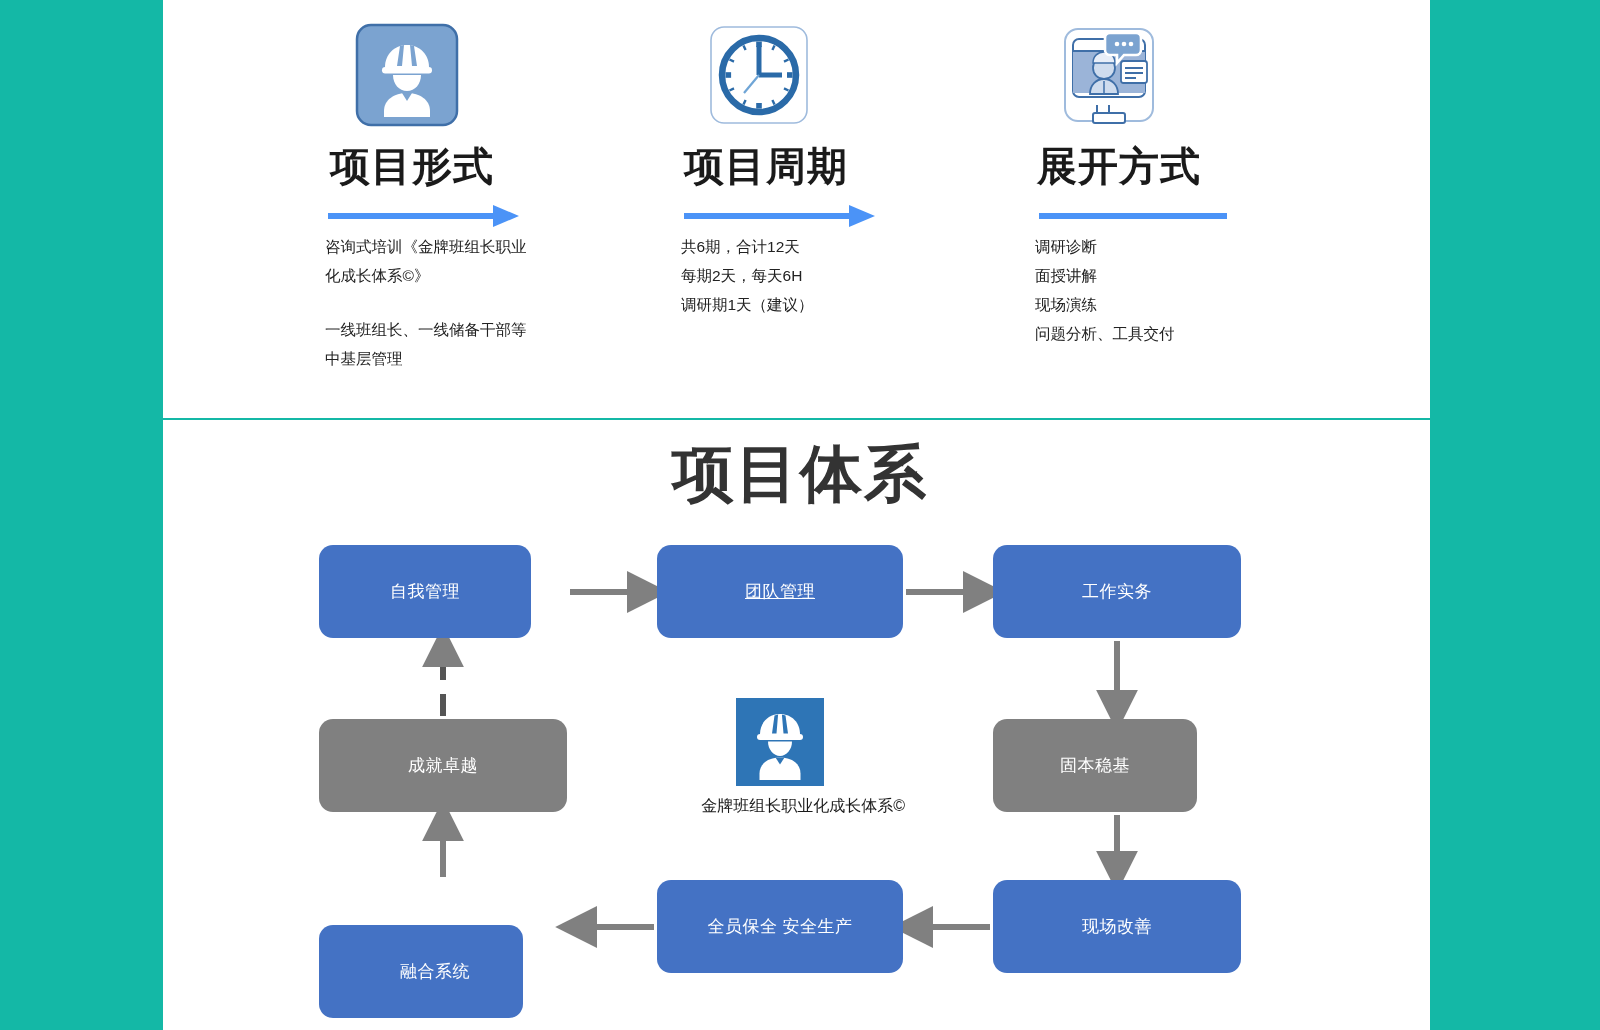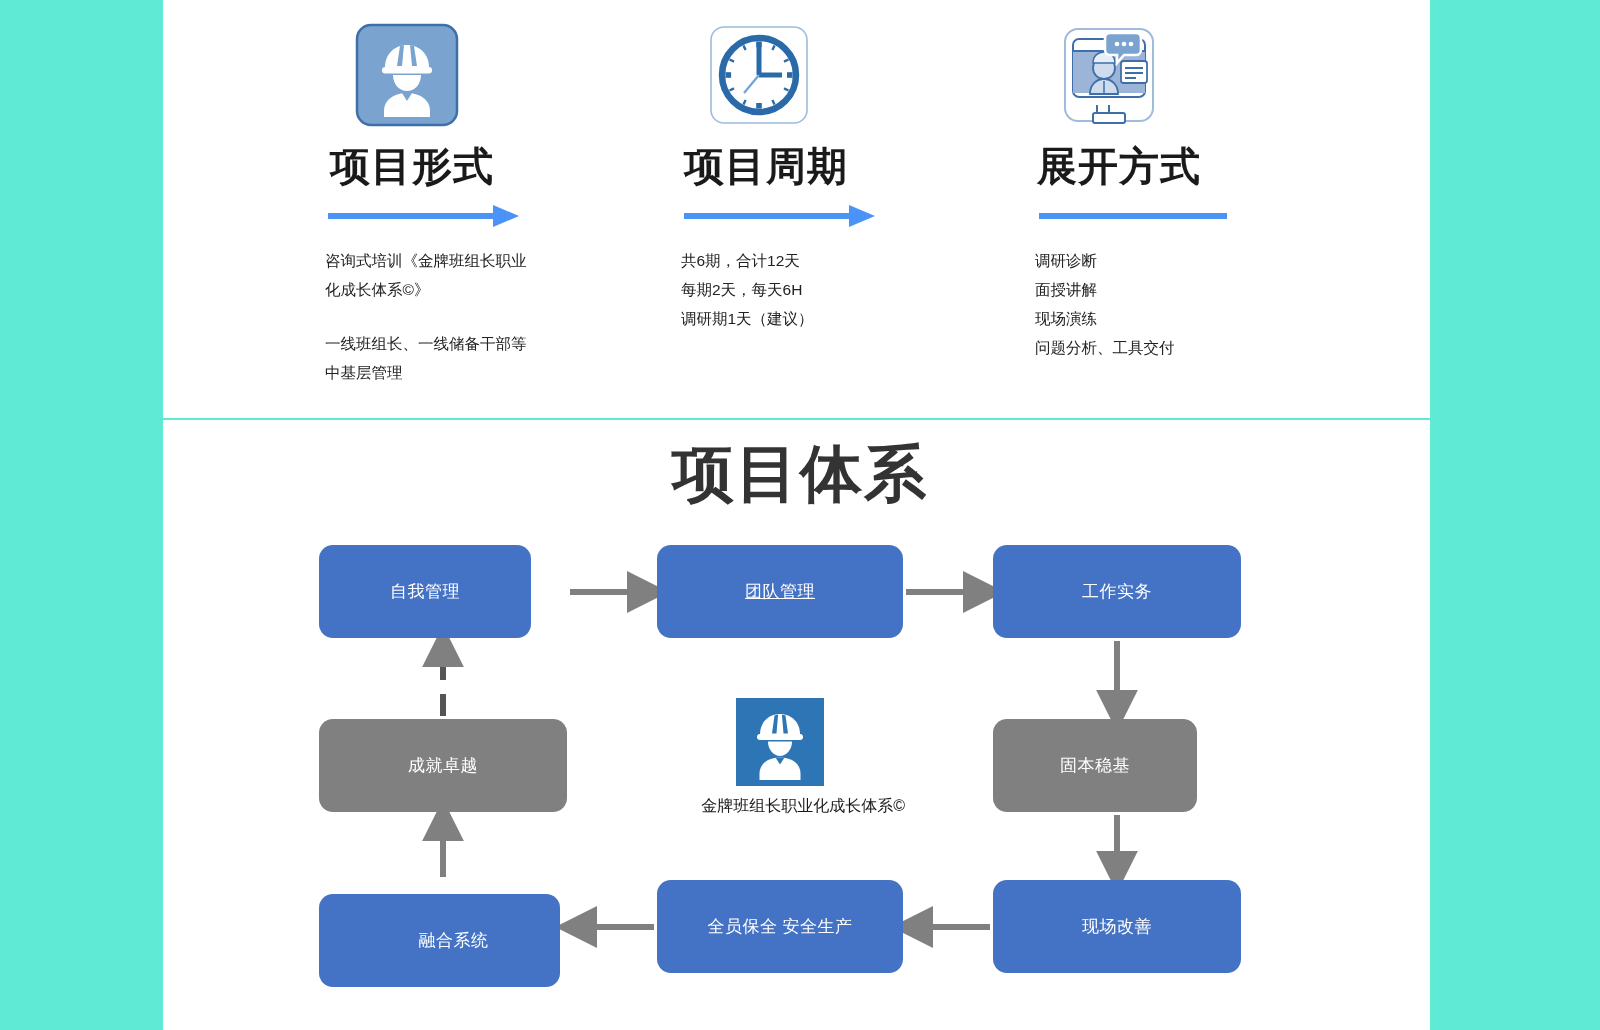--- a/index.html
+++ b/index.html
@@ -8,21 +8,21 @@
     background: #f4f3f4;
     width: 1600px;
     height: 1030px;
     overflow: hidden;
     font-family: "Liberation Sans", "DejaVu Sans", sans-serif;
   }
   .page {
     position: relative;
     width: 1600px;
     height: 1030px;
-    background: #5eead4;
+    background: #14b8a6;
   }
   
   .panel-top {
     position: absolute;
     left: 163px;
     top: 0;
     width: 1267px;
     height: 418px;
     background: #ffffff;
   }
@@ -89,21 +89,21 @@
     position: absolute;
     left: 168px;
     top: 1px;
     width: 0; height: 0;
     border-left: 26px solid #4b93f7;
     border-top: 11px solid transparent;
     border-bottom: 11px solid transparent;
   }
 
   .f-body {
-    margin-top: 16px;
+    margin-top: 2px;
     font-size: 15.5px;
     color: #222;
     line-height: 29px;
   }
   .f-body .para { margin: 0; }
   .f-body .gap { height: 25px; }
   .f-body .line { white-space: nowrap; }
 
   
   .big-title {
@@ -139,21 +139,21 @@
   }
   .node.blue { background: #4472c4; }
   .node.gray { background: #808080; }
 
   .n1 { left: 319px; top: 545px; width: 212px; height: 93px; }
   .n2 { left: 657px; top: 545px; width: 246px; height: 93px; text-decoration: underline; }
   .n3 { left: 993px; top: 545px; width: 248px; height: 93px; }
   .n4 { left: 993px; top: 719px; width: 204px; height: 93px; }
   .n5 { left: 993px; top: 880px; width: 248px; height: 93px; }
   .n6 { left: 657px; top: 880px; width: 246px; height: 93px; }
-  .n7 { left: 319px; top: 894px; width: 241px; height: 93px; padding-left: 28px; }
+  .n7 { left: 319px; top: 925px; width: 204px; height: 93px; padding-left: 28px; }
   .n8 { left: 319px; top: 719px; width: 248px; height: 93px; }
 
   .arrow-svg {
     position: absolute;
     left: 0; top: 0;
     width: 1600px; height: 1030px;
     pointer-events: none;
   }
 
   .center-brand {

